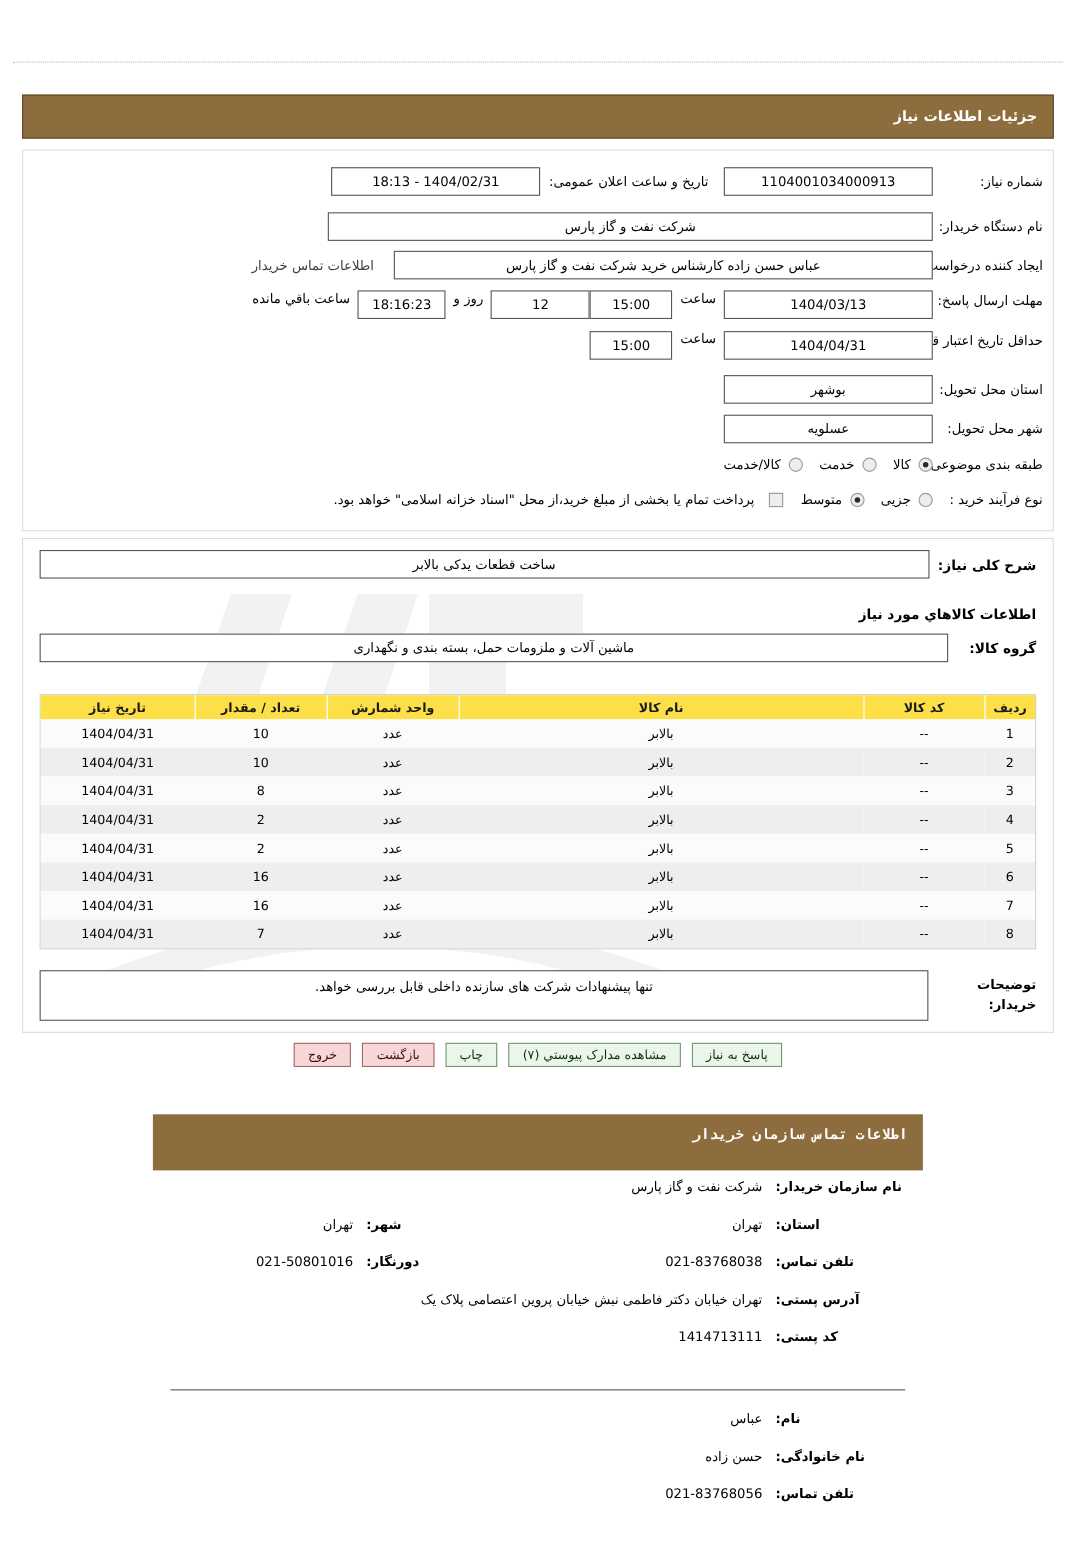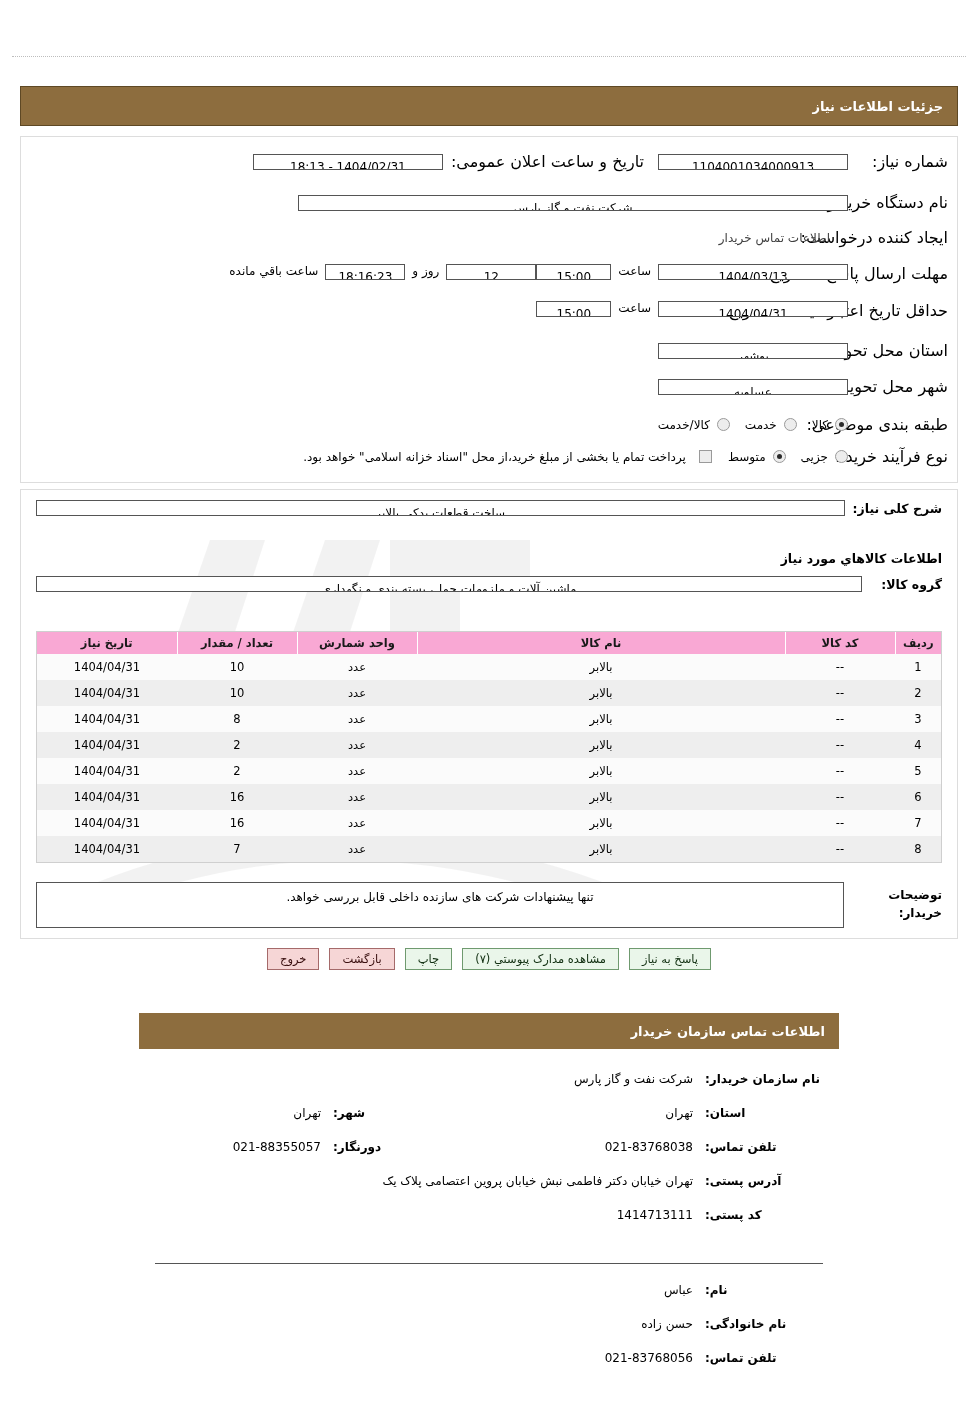--- a/index.html
+++ b/index.html
@@ -45,22 +45,22 @@
     font-size: 13px;
     padding: 10px 14px 5px 14px;
     border: 1px solid #5e4824;
     text-align: right;
   }
   .hdr-main {
     position: absolute; left: 20px; right: 20px; top: 86px; height: 40px;
     line-height: 20px;
   }
   .hdr-contact {
-    position: absolute; left: 139px; right: 139px; top: 1013px; height: 36px;
-    line-height: 17px; border: none;
+    position: absolute; left: 139px; right: 139px; top: 1013px; height: 51px;
+    line-height: 17px; border: none; font-family: Liberation Mono, monospace;
   }
 
   
   .panel {
     position: absolute;
     background: rgba(255,255,255,0.0);
     border: 1px solid #dddddd;
   }
   .panel-top { left: 20px; right: 20px; top: 136px; height: 347px; }
   .panel-mid { left: 20px; right: 20px; top: 489px; height: 450px; }
@@ -68,29 +68,29 @@
   
   .frow {
     position: absolute;
     display: flex;
     align-items: center;
     justify-content: flex-start;
     direction: rtl;
   }
   .flabel {
     text-align: right;
-    font-size: 16px;
+    font-size: 12px;
     color: #000;
     white-space: nowrap;
     padding-left: 8px;
   }
   .fbox {
     border: 1px solid #555555;
     background: #ffffff;
-    height: 16px;
+    height: 26px;
     line-height: 24px;
     padding: 0 8px;
     font-size: 12px;
     text-align: center;
     white-space: nowrap;
     overflow: hidden;
   }
   .fbox.num { font-family: "DejaVu Sans", "Liberation Sans", sans-serif; }
   .inline-label { font-size: 12px; padding: 0 7px; white-space: nowrap; }
   .link {
@@ -140,21 +140,21 @@
     border: 1px solid #cfcfcf;
     background: #ffffff;
   }
   table.goods {
     width: 100%;
     border-collapse: collapse;
     font-size: 11.5px;
     direction: rtl;
   }
   table.goods th {
-    background: #f9a8d4;
+    background: #fde047;
     color: #1a1a1a;
     font-weight: bold;
     font-size: 11.5px;
     height: 22px;
     border-left: 1px solid #ffffff;
     padding: 2px 6px;
     text-align: center;
     white-space: nowrap;
   }
   table.goods th:last-child { border-left: none; }
@@ -288,20 +288,21 @@
     <div class="fbox" style="width:190px;">1404/02/31 - 18:13</div>
   </div>
 
   <div class="frow" style="top:193px; right:30px; left:30px;">
     <div class="flabel" style="width:100px;">نام دستگاه خریدار:</div>
     <div class="fbox" style="width:550px; text-align:center;">شرکت نفت و گاز پارس</div>
   </div>
 
   <div class="frow" style="top:228px; right:30px; left:30px;">
     <div class="flabel" style="width:100px;">ایجاد کننده درخواست:</div>
+    <div class="fbox" style="width:490px; text-align:center;">عباس حسن زاده کارشناس خرید شرکت نفت و گاز پارس</div>
     <div class="link" style="padding-right:18px;">اطلاعات تماس خریدار</div>
   </div>
 
   <div class="frow" style="top:264px; right:30px; left:30px; align-items:flex-start;">
     <div class="flabel" style="width:100px; line-height:15px; padding-top:2px;">مهلت ارسال پاسخ: تا تاریخ:</div>
     <div class="fbox" style="width:190px;">1404/03/13</div>
     <div class="inline-label">ساعت</div>
     <div class="fbox" style="width:75px;">15:00</div>
     <div class="fbox" style="width:90px; ">12</div>
     <div class="inline-label">روز و</div>
@@ -476,21 +477,21 @@
       <div class="clab w-lab-1">استان:</div>
       <div class="cval cval-1">تهران</div>
       <div class="clab w-lab-2">شهر:</div>
       <div class="cval">تهران</div>
     </div>
 
     <div class="crow">
       <div class="clab w-lab-1">تلفن تماس:</div>
       <div class="cval cval-1">021-83768038</div>
       <div class="clab w-lab-2">دورنگار:</div>
-      <div class="cval">021-88355057</div>
+      <div class="cval">021-50801016</div>
     </div>
 
     <div class="crow">
       <div class="clab w-lab-1">آدرس پستی:</div>
       <div class="cval">تهران خیابان دکتر فاطمی نبش خیابان پروین اعتصامی پلاک یک</div>
     </div>
 
     <div class="crow">
       <div class="clab w-lab-1">کد پستی:</div>
       <div class="cval">1414713111</div>

